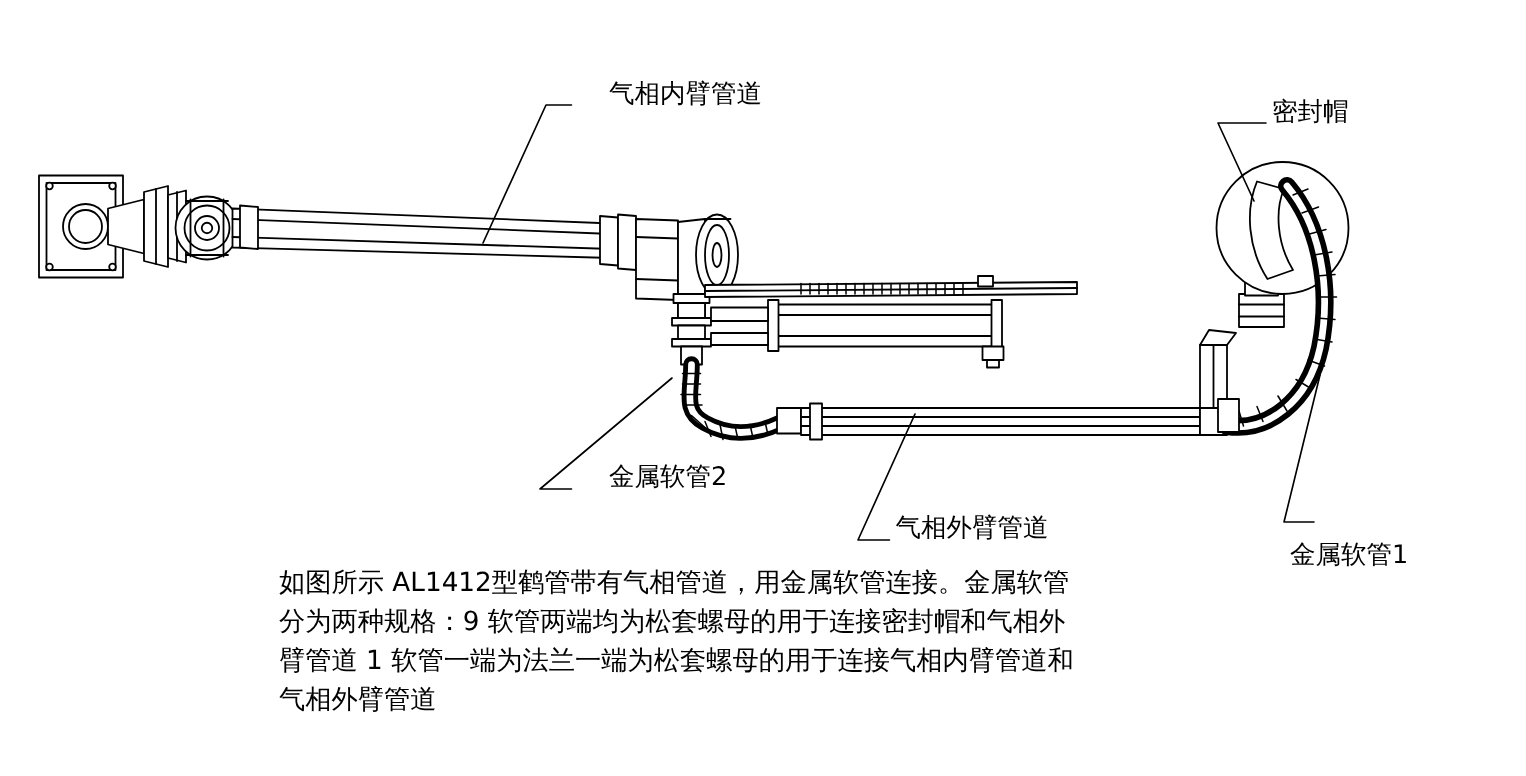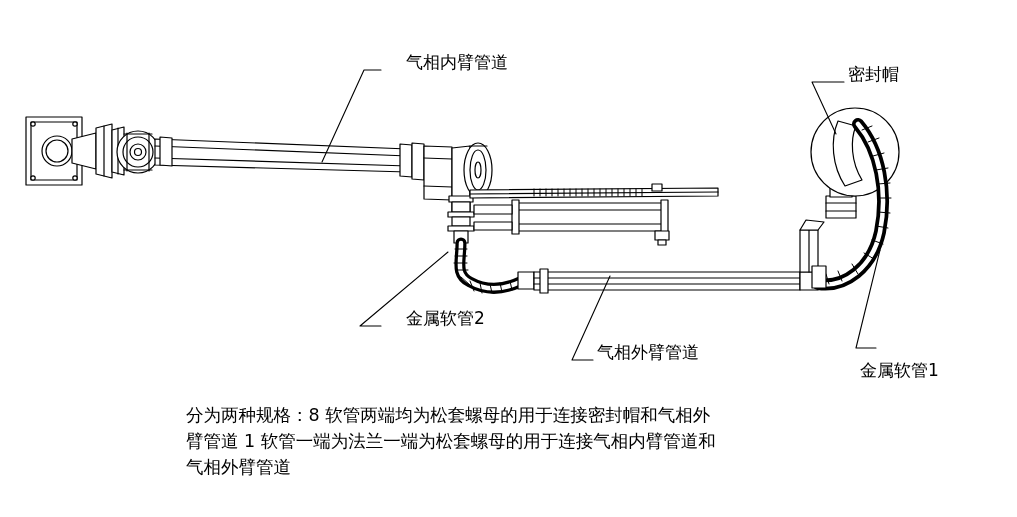--- a/index.html
+++ b/index.html
@@ -246,17 +246,18 @@
   <div class="label" style="left:406px; top:54px;font-family:Liberation Serif, serif;">气相内臂管道</div>
 
   <div class="label" style="left:848px; top:66px;font-family:Liberation Serif, serif;">密封帽</div>
 
   <div class="label" style="left:406px; top:310px;">金属软管2</div>
 
   <div class="label" style="left:597px; top:344px;">气相外臂管道</div>
 
   <div class="label" style="left:860px; top:332px;margin-top:30px;">金属软管1</div>
 
-  <div class="caption" style="left:186px; top:402px;">分为两种规格：8  软管两端均为松套螺母的用于连接密封帽和气相外</div>
+  <div class="caption" style="left:186px; top:376px;">如图所示  AL1412型鹤管带有气相管道，用金属软管连接。金属软管</div>
+  <div class="caption" style="left:186px; top:402px;">分为两种规格：9  软管两端均为松套螺母的用于连接密封帽和气相外</div>
   <div class="caption" style="left:186px; top:428px;">臂管道 1  软管一端为法兰一端为松套螺母的用于连接气相内臂管道和</div>
   <div class="caption" style="left:186px; top:454px;">气相外臂管道</div>
 
 </div>
 
 </body></html>

